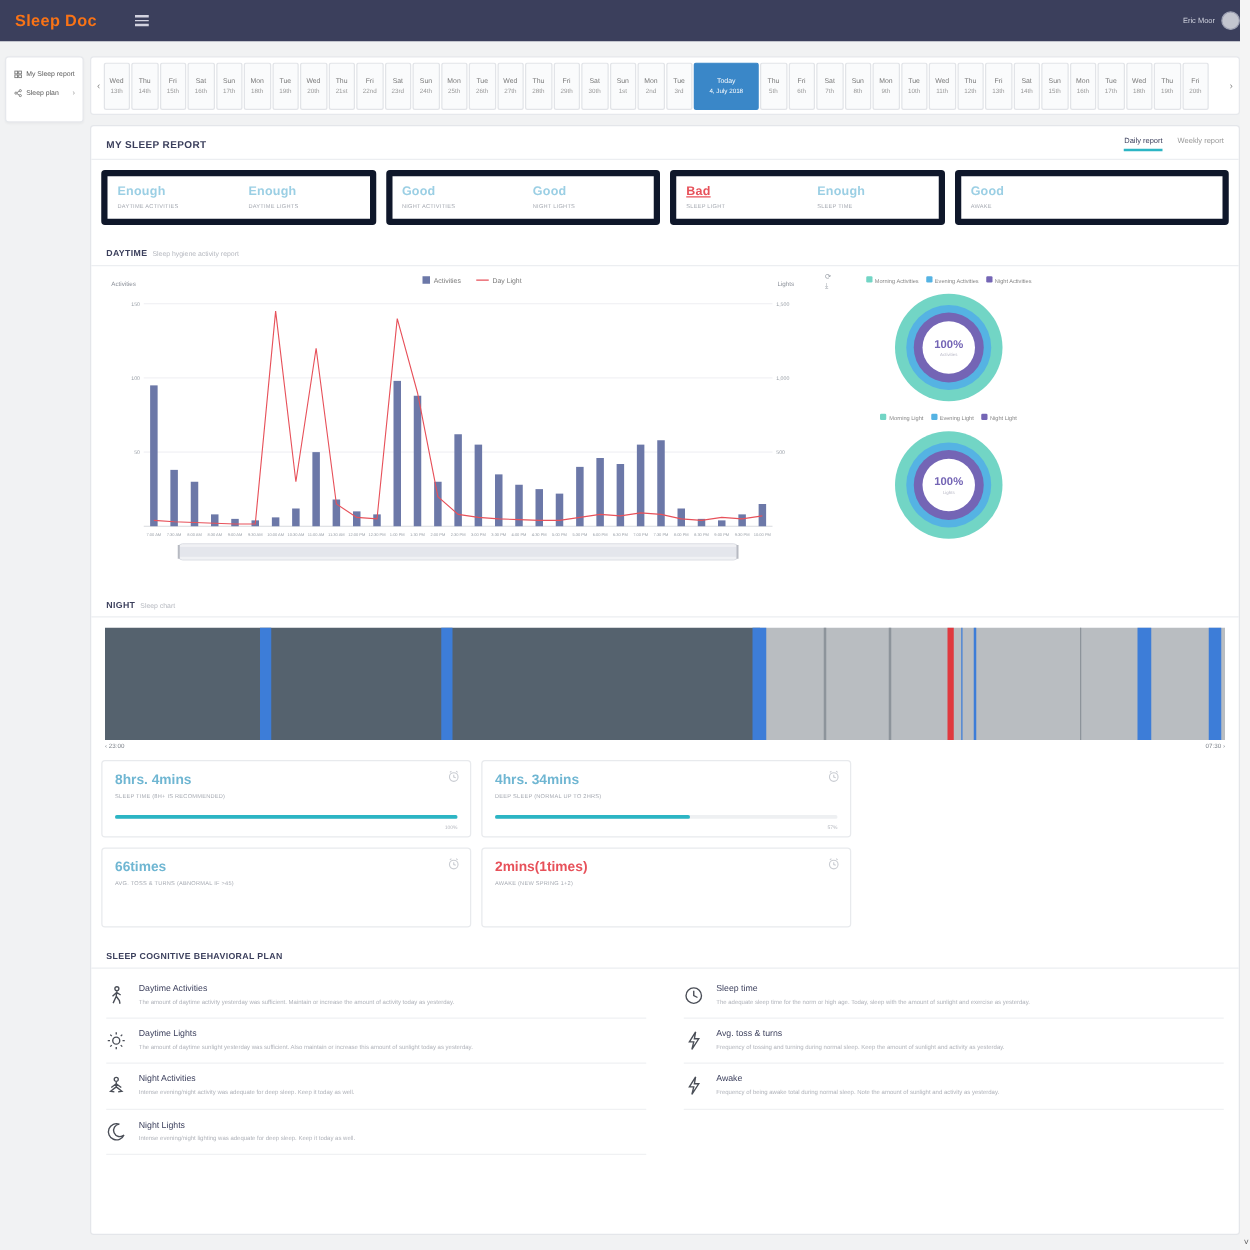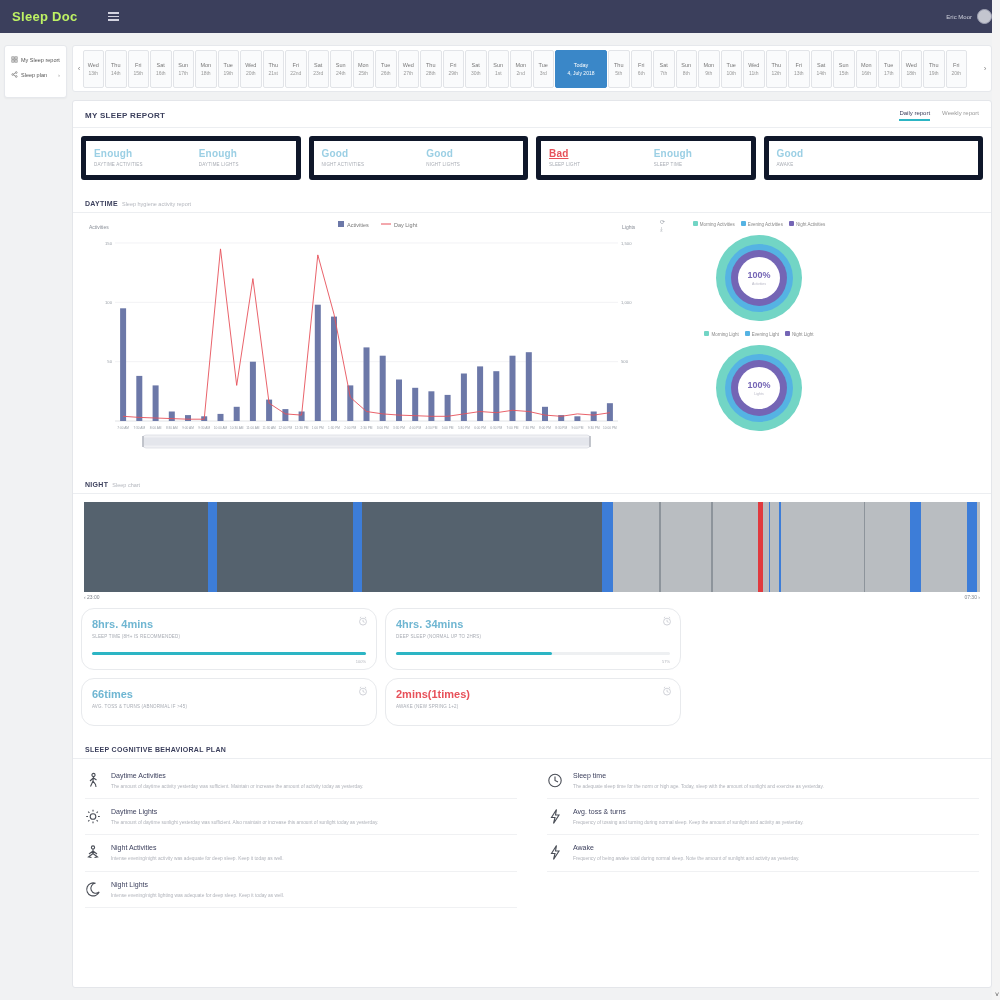--- a/index.html
+++ b/index.html
@@ -1,21 +1,21 @@
 <!DOCTYPE html>
 <html><head>
 <meta charset="utf-8">
 <style>
   * { box-sizing: border-box; margin: 0; padding: 0; }
   html,body { width:1000px; height:1000px; overflow:hidden; }
   body { font-family:"Liberation Sans", sans-serif; background:#f1f2f3; position:relative; color:#3b3f5c; }
 
   
   .navbar { position:absolute; left:0; top:0; width:1000px; height:33px; background:#3b3f5c; display:flex; align-items:center; }
-  .brand { color:#bef264; font-size:13px; font-weight:bold; margin-left:12px; letter-spacing:.3px; }
+  .brand { color:#f97316; font-size:13px; font-weight:bold; margin-left:12px; letter-spacing:.3px; }
   .hamburger { margin-left:30px; width:11px; cursor:pointer; }
   .hamburger div { height:1.5px; background:#d3d3e0; margin:2px 0; }
   .nav-right { margin-left:auto; display:flex; align-items:center; margin-right:8px; }
   .user-name { color:#cfd1dd; font-size:6px; margin-right:5px; }
   .avatar { width:15px; height:15px; border-radius:50%; background:#c3c5cf; border:1px solid #9fa2b4; }
 
   
   .sidebar { position:absolute; left:4px; top:45px; width:63px; height:53px; background:#fff; border:1px solid #e6e8ec; border-radius:3px; box-shadow:0 1px 2px rgba(0,0,0,.04); padding:6px 4px; }
   .side-item { display:flex; align-items:center; font-size:5.5px; color:#555; padding:4px 2px; cursor:pointer; }
   .side-item svg { margin-right:3px; flex:none; }
@@ -64,22 +64,22 @@
   .donut-sub { font-size:3.5px; color:#b7b7c5; margin-top:2px; }
 
   
   .timeline { position:relative; margin:8px 11px 0 11px; height:90px; overflow:hidden; }
   .timeline .seg { position:absolute; top:0; height:100%; }
   .time-labels { display:flex; font-size:5px; color:#7d828a; margin:2px 11px 0 11px; }
   .time-labels .end { margin-left:auto; }
 
   
   .stats-grid { padding:8px; display:flex; flex-wrap:wrap; gap:8px; }
-  .stat-card { width:296px; border:1px solid #e8eaed; border-radius:13px; padding:9px 10px 6px 10px; position:relative; height:62px; }
-  .stat-card.short { height:48px; }
+  .stat-card { width:296px; border:1px solid #e8eaed; border-radius:3px; padding:9px 10px 6px 10px; position:relative; height:62px; }
+  .stat-card.short { height:64px; }
   .stat-value { font-size:11px; font-weight:bold; }
   .stat-label { font-size:4.5px; color:#a7abb3; margin-top:4px; letter-spacing:.2px; }
   .stat-icon { position:absolute; right:8px; top:7px; color:#c9ccd2; }
   .bar-track { position:absolute; left:10px; right:10px; bottom:14px; height:3px; background:#eef0f2; border-radius:2px; }
   .bar-fill { height:100%; border-radius:2px; background:#2cb5c4; }
   .bar-pct { position:absolute; right:10px; bottom:5px; font-size:4px; color:#b3b6bd; }
 
   
   .plan-grid { display:flex; padding:4px 12px; }
   .plan-col { flex:1; }

